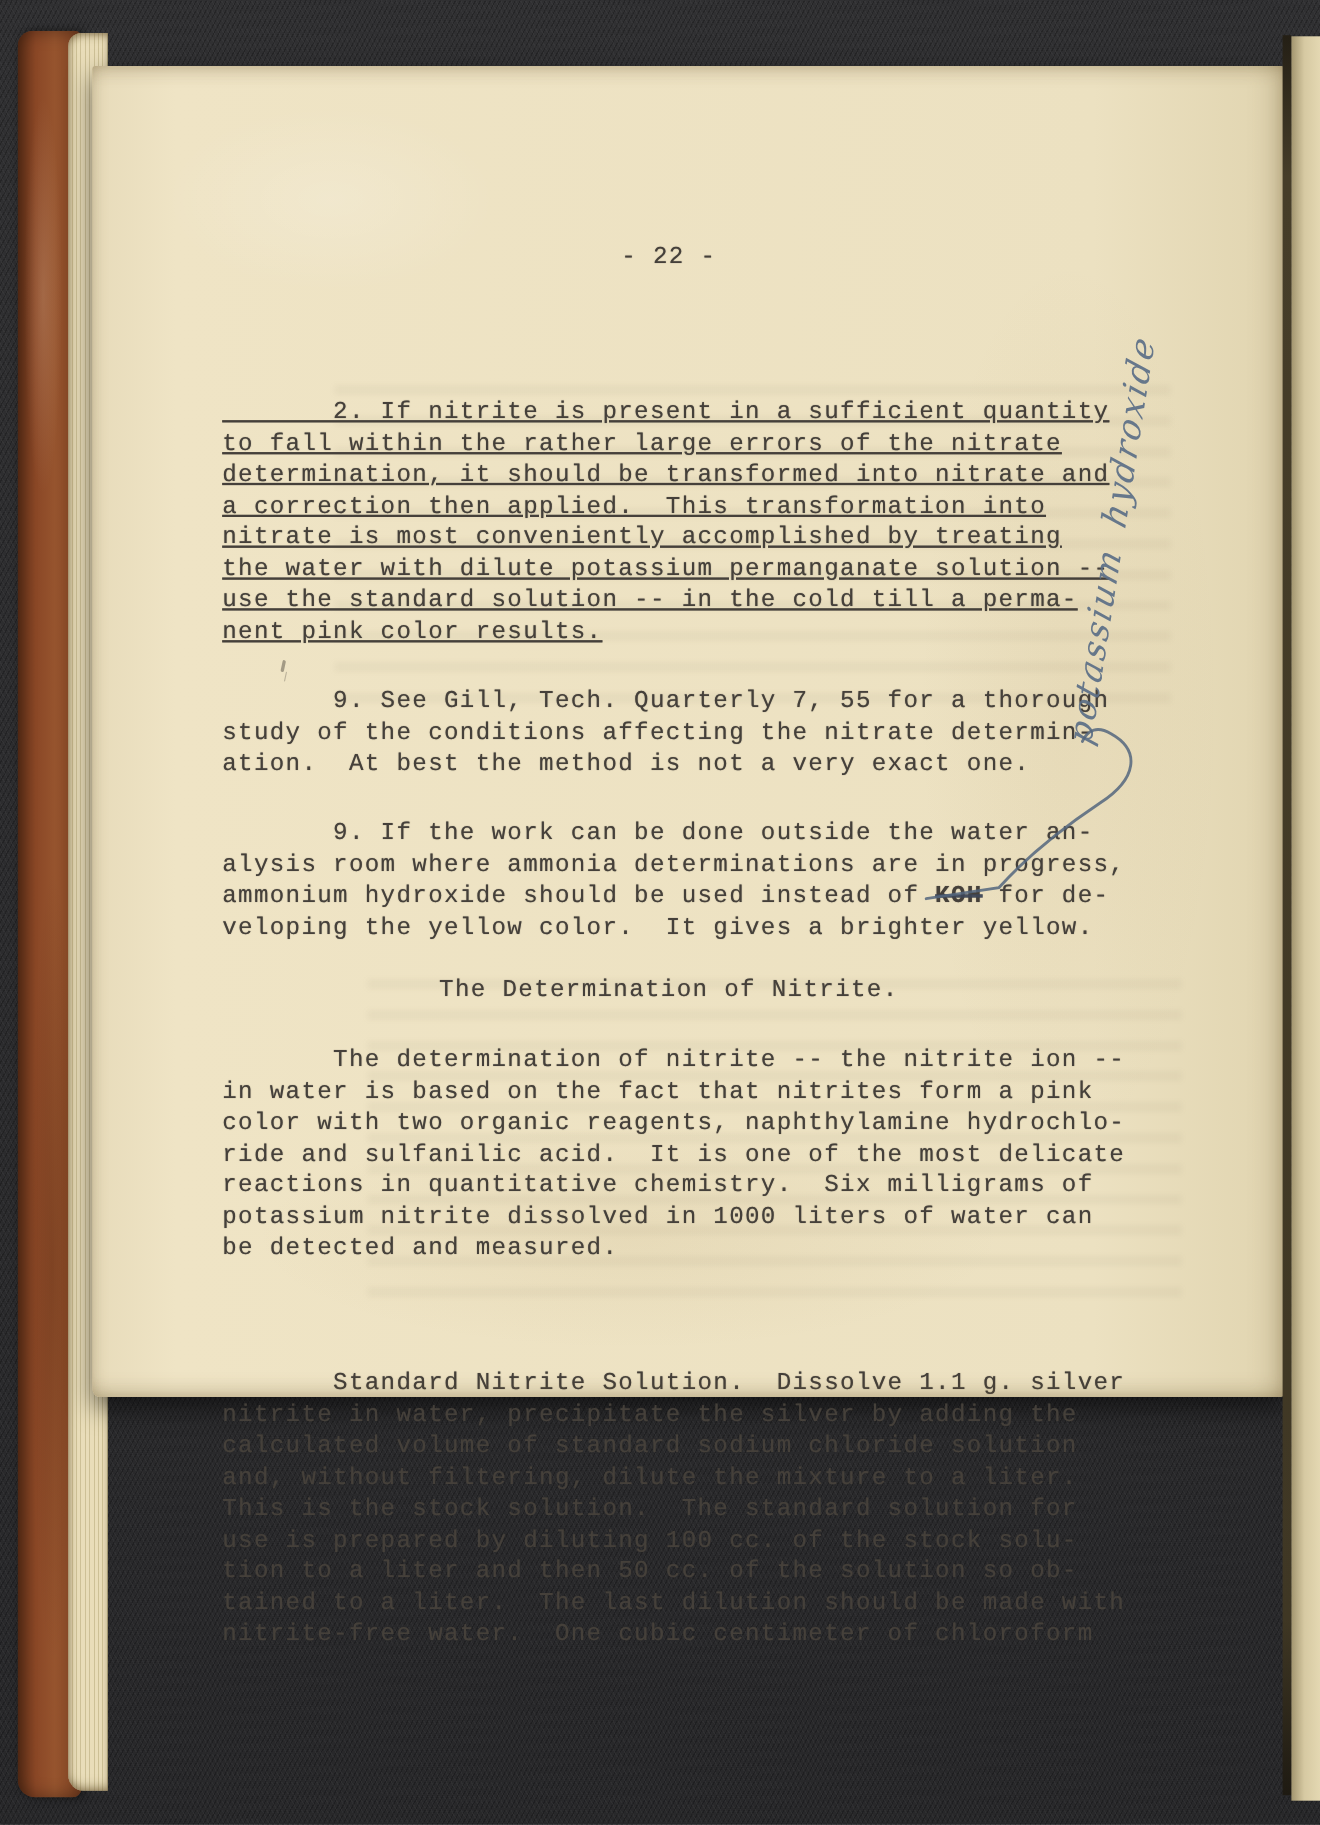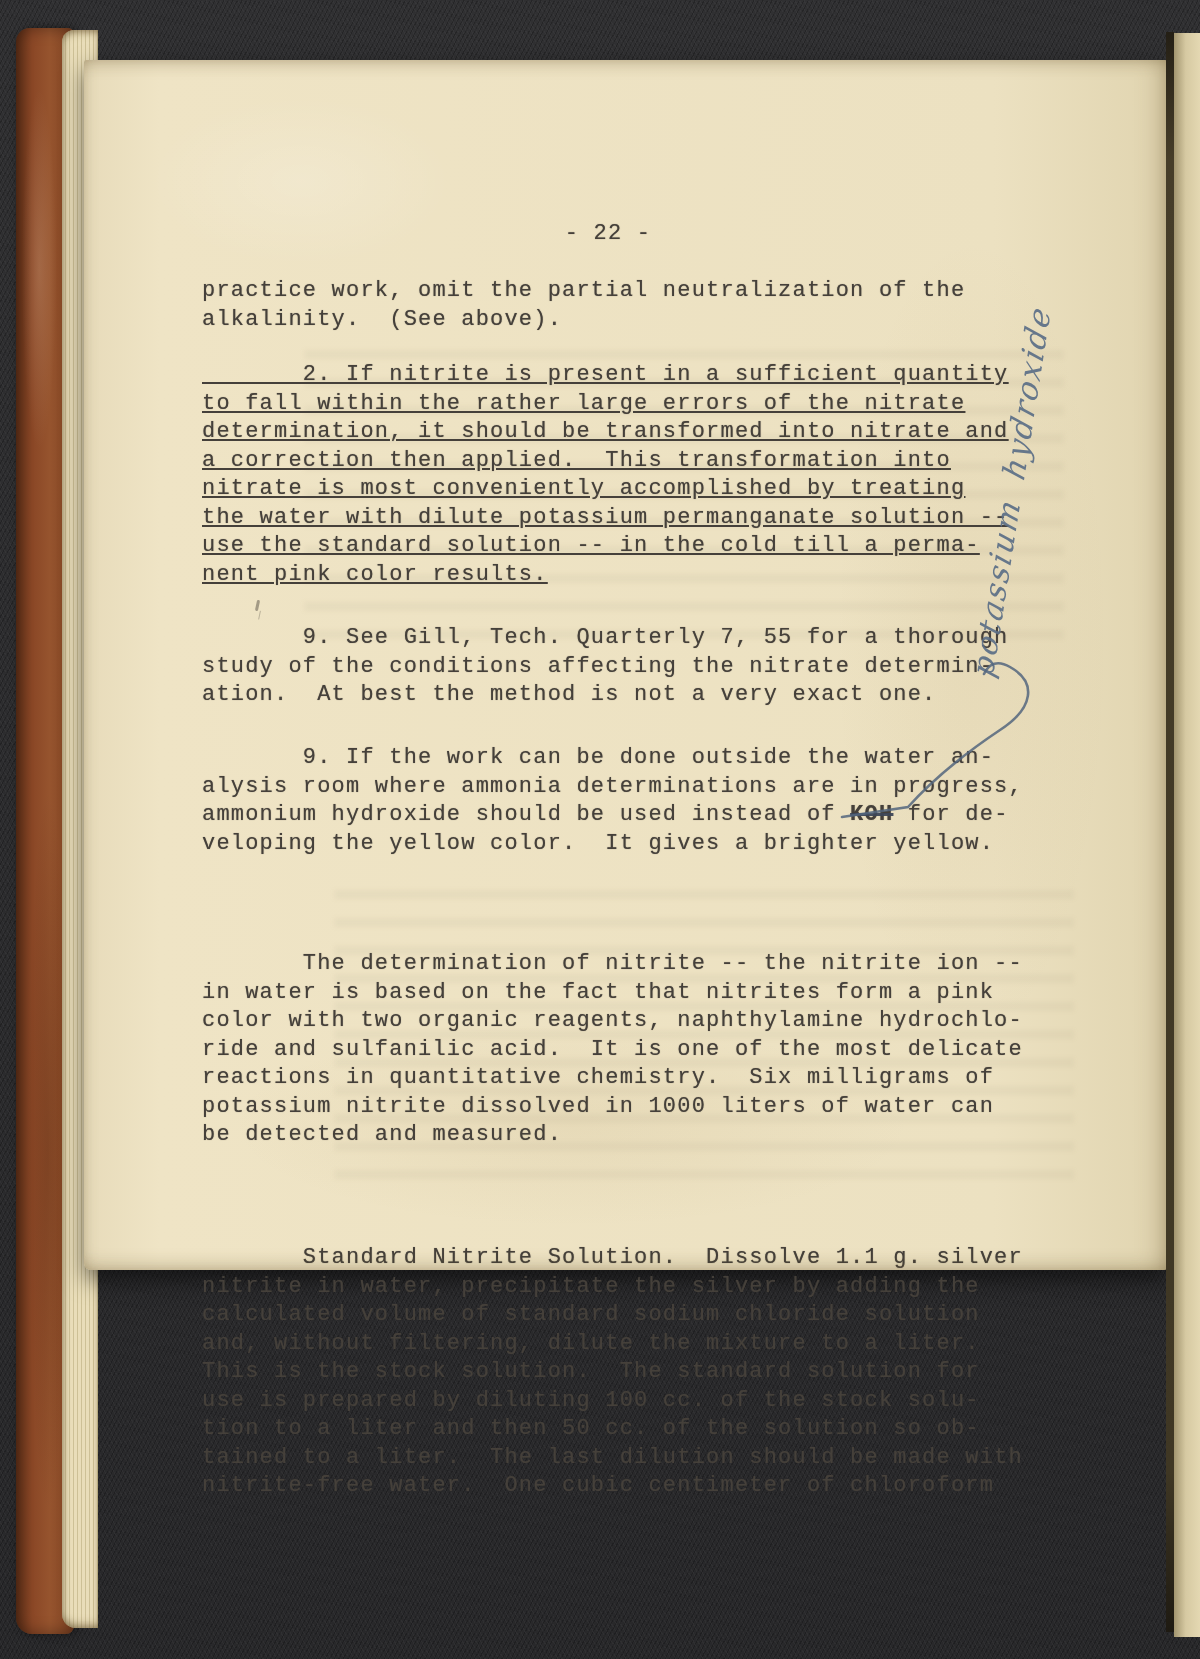--- a/index.html
+++ b/index.html
@@ -92,22 +92,20 @@
 
 <div class="spine"></div>
 <div class="edge-stack"></div>
 
 <div class="page">
   <div class="ghost ghost-a"></div>
   <div class="ghost ghost-b"></div>
 
   <div class="typed centered" style="top:160px;">- 22 -</div>
 
-  <div class="typed" style="top:217px;">practice work, omit the partial neutralization of the
-alkalinity.  (See above).</div>
 
   <div class="typed" style="top:301px;text-decoration:underline;">       2. If nitrite is present in a sufficient quantity
 to fall within the rather large errors of the nitrate
 determination, it should be transformed into nitrate and
 a correction then applied.  This transformation into
 nitrate is most conveniently accomplished by treating
 the water with dilute potassium permanganate solution --
 use the standard solution -- in the cold till a perma-
 nent pink color results.</div>
 
@@ -115,20 +113,21 @@
 
   <div class="typed" style="top:564px;">       9. See Gill, Tech. Quarterly 7, 55 for a thorough
 study of the conditions affecting the nitrate determin-
 ation.  At best the method is not a very exact one.</div>
 
   <div class="typed" style="top:684px;"><span>       9. If the work can be done outside the water an-
 alysis room where ammonia determinations are in progress,
 ammonium hydroxide should be used instead of </span><span class="struck">KOH</span><span> for de-
 veloping the yellow color.  It gives a brighter yellow.</span></div>
 
+  <div class="typed centered" style="top:826px;">The Determination of Nitrite.</div>
 
   <div class="typed" style="top:890px;">       The determination of nitrite -- the nitrite ion --
 in water is based on the fact that nitrites form a pink
 color with two organic reagents, naphthylamine hydrochlo-
 ride and sulfanilic acid.  It is one of the most delicate
 reactions in quantitative chemistry.  Six milligrams of
 potassium nitrite dissolved in 1000 liters of water can
 be detected and measured.</div>
 
 

